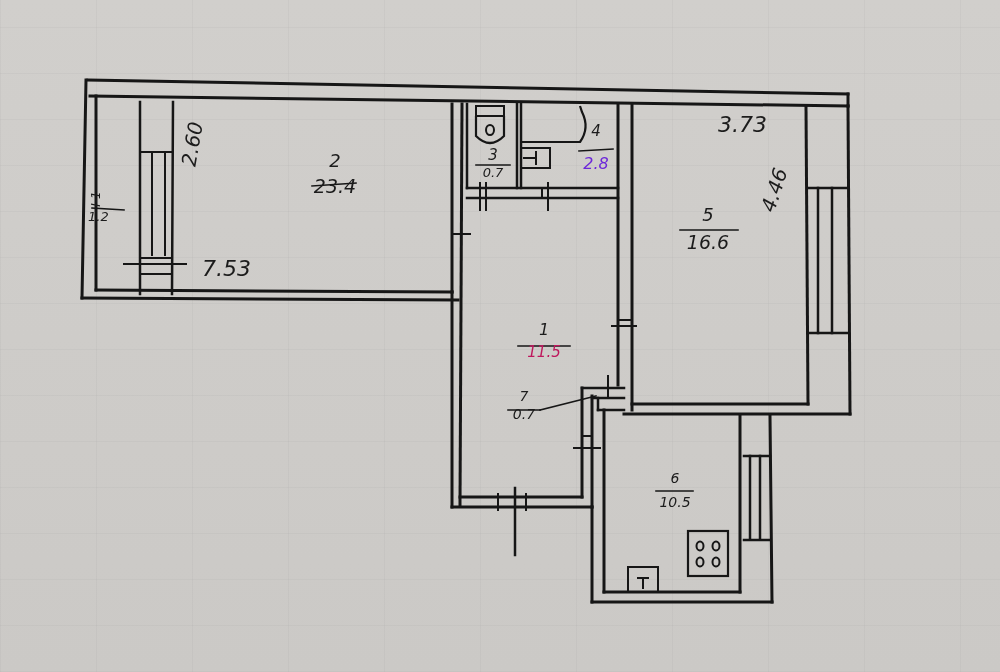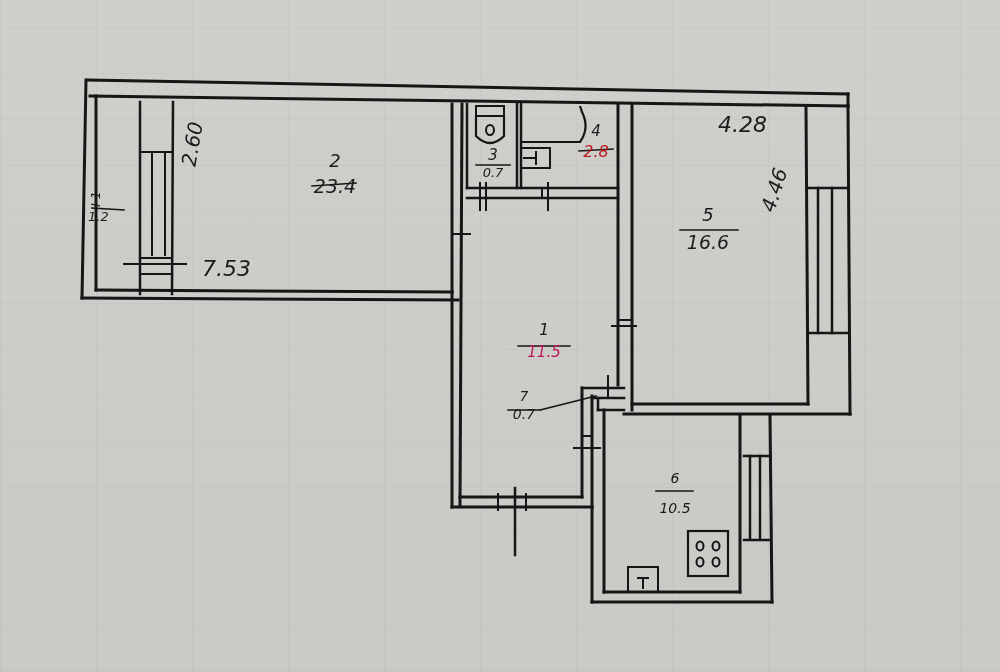--- a/index.html
+++ b/index.html
@@ -160,44 +160,44 @@
   <div style="font-style:italic;font-size:19px;color:#1c1c1c;margin-top:4px;">23.4</div>
 </div>
 
 <div style="position:absolute;left:474px;top:146px;width:38px;text-align:center;">
   <div style="font-style:italic;font-size:15px;color:#1c1c1c;">3</div>
   <div style="font-style:italic;font-size:13px;color:#1c1c1c;margin-top:1px;">0.7</div>
 </div>
 
 <div style="position:absolute;left:574px;top:122px;width:44px;text-align:center;">
   <div style="font-style:italic;font-size:15px;color:#1c1c1c;">4</div>
-  <div style="font-style:italic;font-size:16px;color:#b91c1c;margin-top:2px;">2.8</div>
+  <div style="font-style:italic;font-size:16px;color:#6d28d9;margin-top:14px;">2.8</div>
 </div>
 
 <div style="position:absolute;left:676px;top:204px;width:64px;text-align:center;">
   <div style="font-style:italic;font-size:18px;color:#1c1c1c;">5</div>
   <div style="font-style:italic;font-size:19px;color:#1c1c1c;margin-top:6px;">16.6</div>
 </div>
 
 <div style="position:absolute;left:514px;top:320px;width:60px;text-align:center;">
   <div style="font-style:italic;font-size:16px;color:#1c1c1c;">1</div>
   <div style="font-style:italic;font-size:15px;color:#be185d;margin-top:4px;">11.5</div>
 </div>
 
 <div style="position:absolute;left:504px;top:388px;width:40px;text-align:center;">
   <div style="font-style:italic;font-size:14px;color:#1c1c1c;">7</div>
   <div style="font-style:italic;font-size:14px;color:#1c1c1c;margin-top:2px;">0.7</div>
 </div>
 
 <div style="position:absolute;left:652px;top:470px;width:46px;text-align:center;">
   <div style="font-style:italic;font-size:14px;color:#1c1c1c;">6</div>
-  <div style="font-style:italic;font-size:14px;color:#1c1c1c;margin-top:14px;">10.5</div>
+  <div style="font-style:italic;font-size:14px;color:#1c1c1c;margin-top:8px;">10.5</div>
 </div>
 
 <div style="position:absolute;left:88px;top:188px;width:40px;text-align:left;">
   <div style="font-style:italic;font-size:12px;color:#1c1c1c;transform:rotate(-90deg);display:inline-block;">I-1</div>
   <div style="font-style:italic;font-size:13px;color:#1c1c1c;margin-top:2px;">1.2</div>
 </div>
 
 <div style="position:absolute;left:202px;top:256px;font-style:italic;font-size:22px;color:#1c1c1c;">7.53</div>
 <div style="position:absolute;left:170px;top:132px;font-style:italic;font-size:20px;color:#1c1c1c;transform:rotate(-80deg);">2.60</div>
-<div style="position:absolute;left:718px;top:112px;font-style:italic;font-size:22px;color:#1c1c1c;">4.28</div>
+<div style="position:absolute;left:718px;top:112px;font-style:italic;font-size:22px;color:#1c1c1c;">3.73</div>
 <div style="position:absolute;left:752px;top:178px;font-style:italic;font-size:20px;color:#1c1c1c;transform:rotate(-72deg);">4.46</div>
 
 </body></html>

